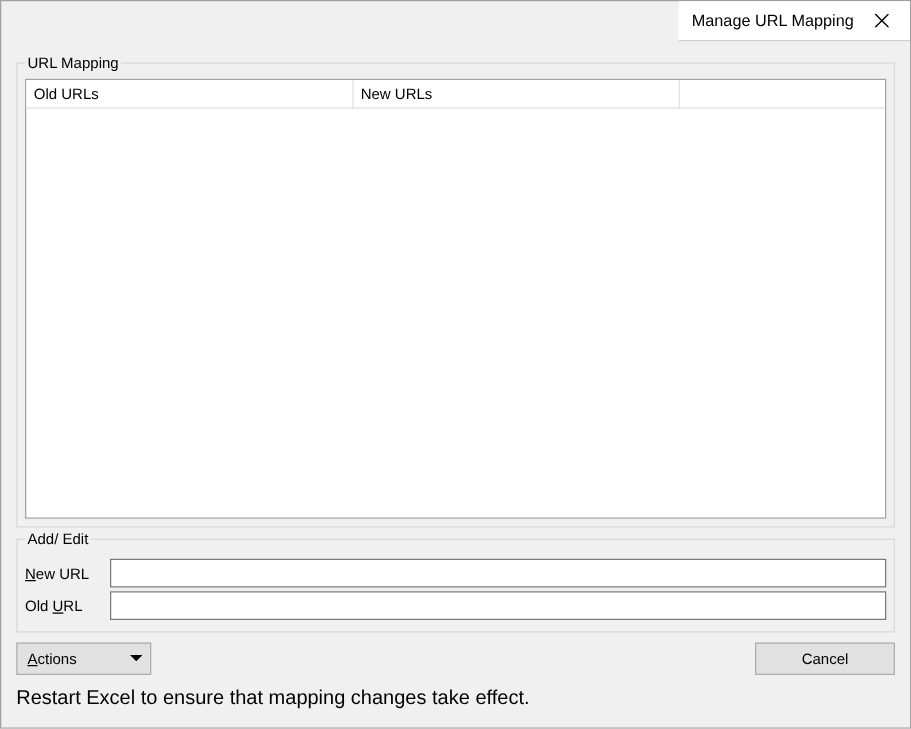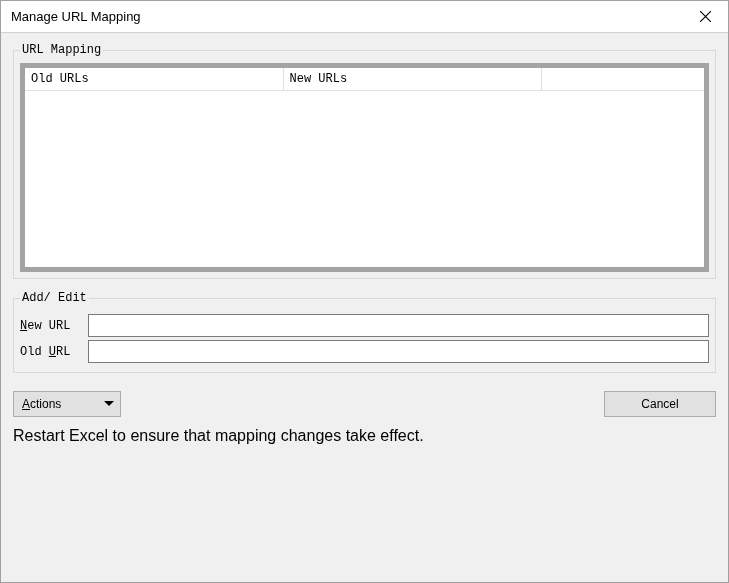--- a/index.html
+++ b/index.html
@@ -11,20 +11,21 @@
       height: 583px;
       overflow: hidden;
     }
     .window {
       width: 729px;
       height: 583px;
       background: #f0f0f0;
       border: 1px solid #a0a0a0;
       display: flex;
       flex-direction: column;
+      align-items: flex-end;
     }
     .titlebar {
       height: 32px;
       background: #ffffff;
       display: flex;
       align-items: center;
       padding-left: 10px;
       border-bottom: 1px solid #d0d0d0;
     }
     .titlebar-title {
@@ -42,33 +43,31 @@
     .titlebar-close svg { width: 11px; height: 11px; }
     .content {
       flex: 1;
       padding: 10px 12px 8px 12px;
       display: flex;
       flex-direction: column;
     }
     fieldset {
       border: 1px solid #d8d8d8;
       padding: 6px;
-      margin-bottom: 10px;
-      font-family: Liberation Mono, monospace;
     }
     legend {
       font-size: 12px;
       padding: 0 2px;
       color: #000;
     }
     .url-mapping-fieldset { flex: 0 0 auto; }
     .table-container {
-      border: 5px solid #a3a3a3;
+      border: 1px solid #a3a3a3;
       background: #fff;
-      height: 209px;
+      height: 352px;
       overflow: auto;
     }
     table {
       width: 100%;
       border-collapse: collapse;
       table-layout: fixed;
     }
     th {
       text-align: left;
       font-weight: normal;

